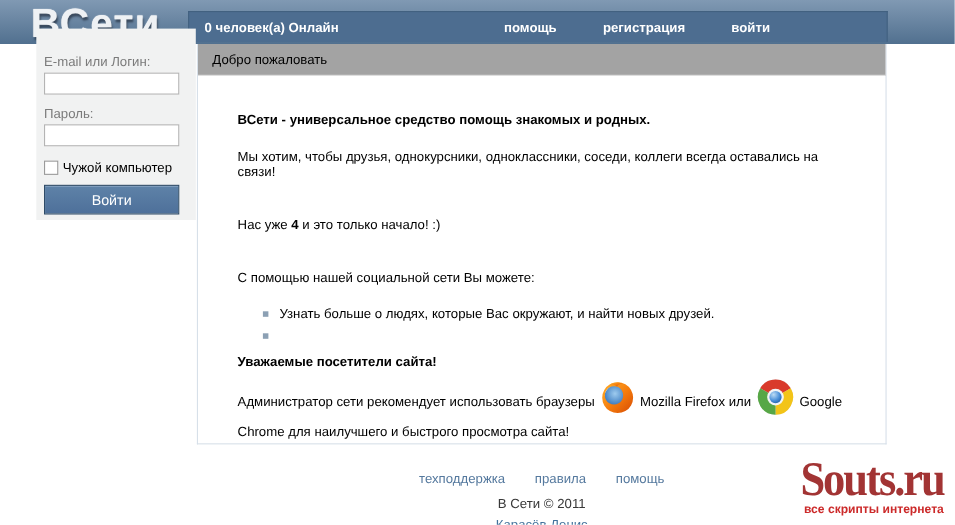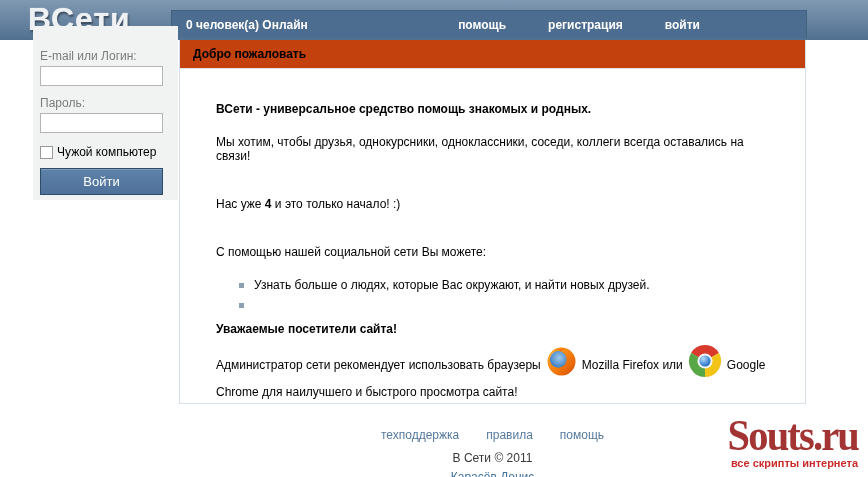--- a/index.html
+++ b/index.html
@@ -10,21 +10,21 @@
   }
 
   
   .topband {
     position:absolute; left:0; top:0; width:868px; height:40px;
     background:linear-gradient(#829bb5 0%, #8099b3 0%, #51708f 100%);
     background:linear-gradient(#8099b3 0%, #51708f 100%);
   }
   .logo {
     position:absolute; left:28px; top:1px;
-    font-size:32px; font-weight:bold; letter-spacing:1px;
+    font-size:37px; font-weight:bold; letter-spacing:1px;
     color:#eef1f4; text-shadow:1px 2px 2px rgba(25,35,50,.65), 0 0 1px #fff;
   }
   .navbar {
     position:absolute; left:171px; top:10px; width:636px; height:28px;
     background:#4d6d90; border:1px solid #426180; border-bottom:none;
     display:flex; align-items:center; color:#fff;
   }
   .online { font-weight:bold; margin-left:14px; }
   .nav-links { margin-left:auto; margin-right:106px; display:flex; gap:42px; }
   .nav-links a { color:#fff; font-weight:bold; text-decoration:none; cursor:pointer; }
@@ -49,22 +49,22 @@
     background:linear-gradient(#5e82a8, #4e709a);
     border:1px solid #2e4b68; box-shadow:inset 0 1px 0 #7f9dbd;
   }
 
   
   .container {
     position:absolute; left:179px; top:40px; width:627px; height:364px;
     background:#fff; border:1px solid #d7e0e9; border-top:none;
   }
   .page-header {
-    height:29px; line-height:29px; background:#c2410c;
-    border-bottom:1px solid #e4e4e4; font-weight:bold; padding-left:13px;
+    height:29px; line-height:29px; background:#a3a3a3;
+    border-bottom:1px solid #e4e4e4; font-weight:normal; padding-left:13px;
   }
   .content { padding:0 28px 0 36px; }
   .t-bold { font-weight:bold; }
   .p-title   { margin-top:33px; font-weight:bold; }
   .p-intro   { margin-top:19px; }
   .p-count   { margin-top:34px; }
   .p-feat    { margin-top:34px; }
   .feat-list { list-style:none; margin-top:19px; }
   .feat-list li { display:flex; align-items:center; margin-bottom:11px; padding-left:23px; }
   .bullet { width:5px; height:5px; background:#8ca0b4; margin-right:10px; flex:0 0 auto; }

